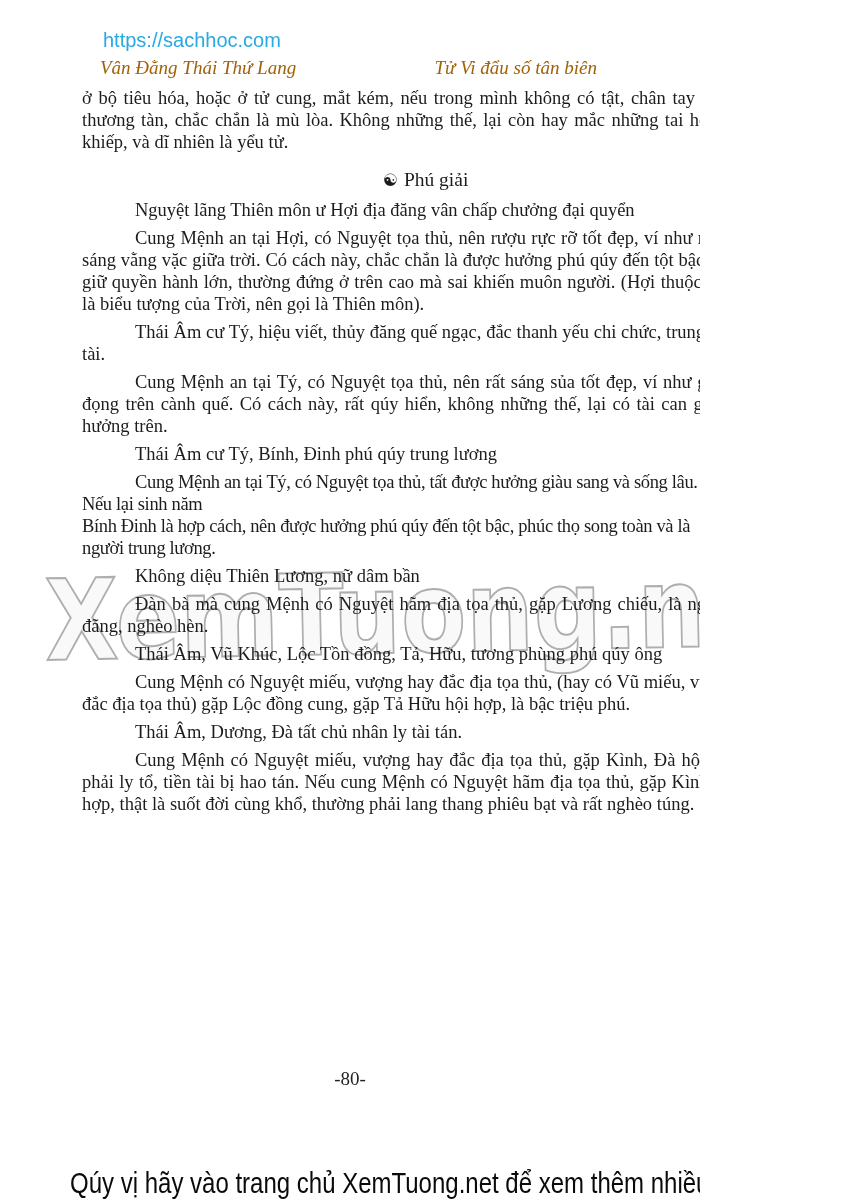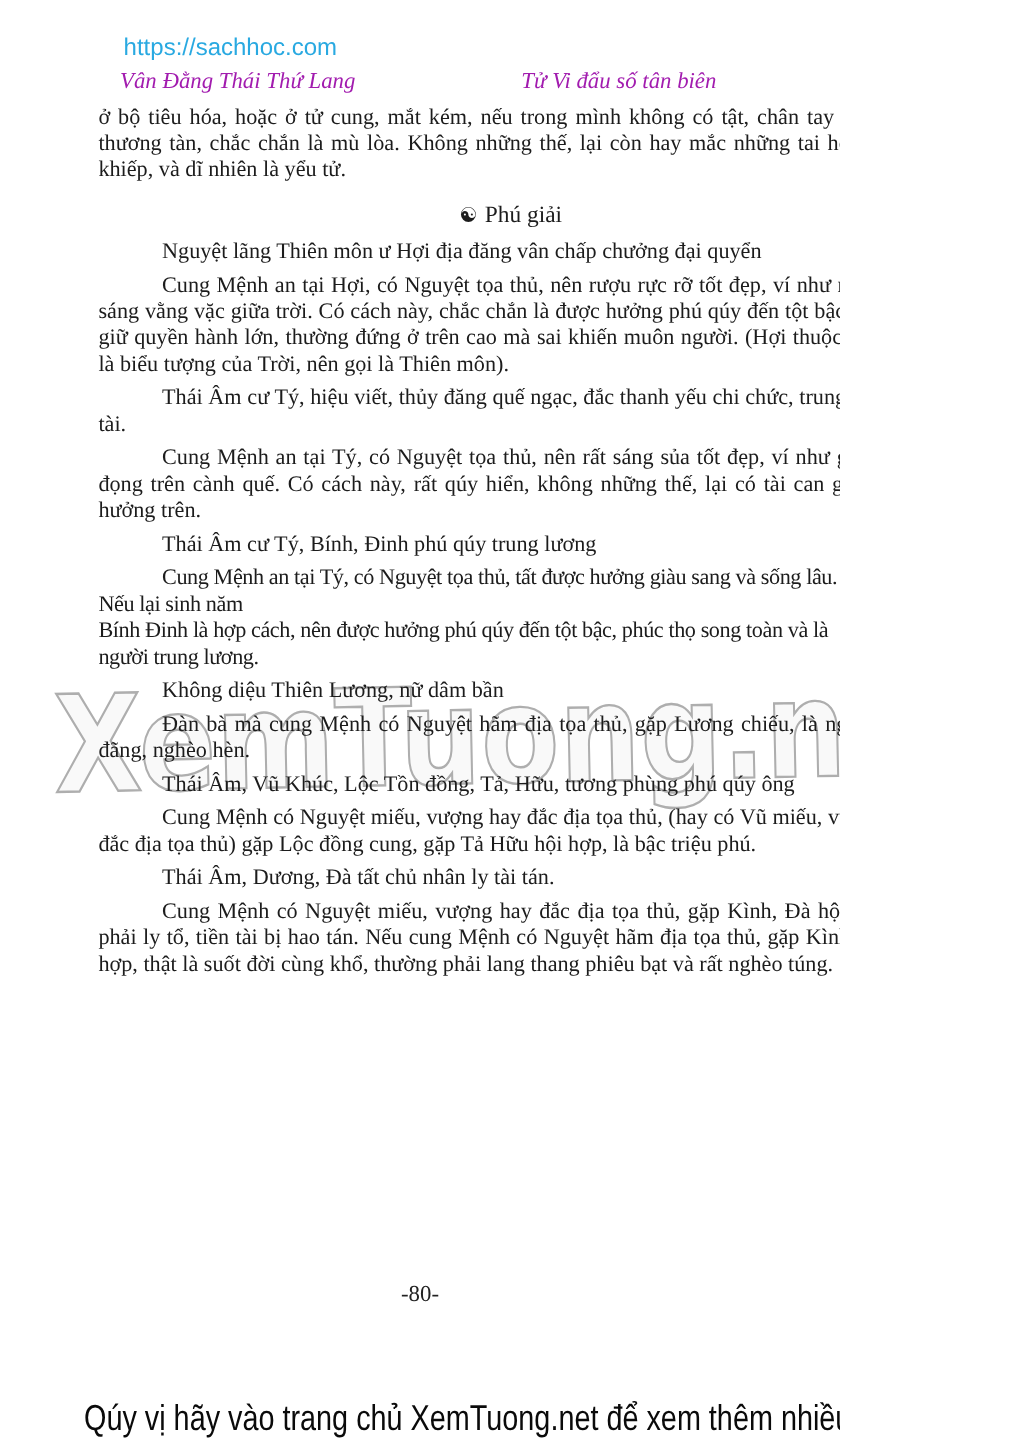--- a/index.html
+++ b/index.html
@@ -12,21 +12,21 @@
     color:#1c1c1c;
   }
   .url-link {
     position:absolute; top:29px; left:103px;
     font-family:"Liberation Sans", sans-serif;
     font-size:20px; color:#29a9e1; text-decoration:none;
   }
   .header-row {
     position:absolute; top:57px; left:100px; right:103px;
     display:flex; justify-content:space-between;
-    font-style:italic; font-size:19px; color:#a21caf;
+    font-style:italic; font-size:19px; color:#a16207;
   }
   .content {
     position:absolute; top:87px; left:82px; width:687px;
     font-size:18.5px; line-height:22px;
     text-align:justify; z-index:2;
   }
   .content p { margin:0 0 6px 0; }
   .content p.indent { text-indent:53px; }
   .content p.pre {
     white-space:pre-line; text-align:left; letter-spacing:-0.35px;

